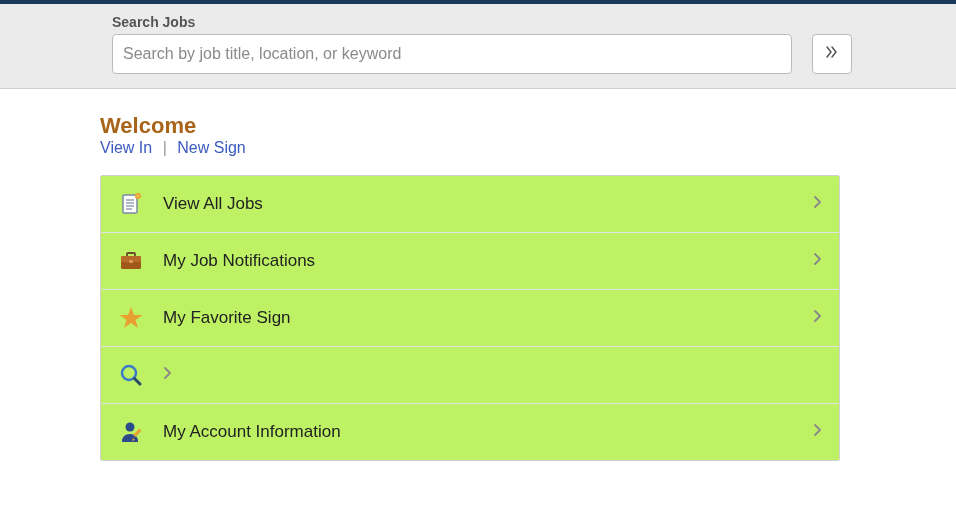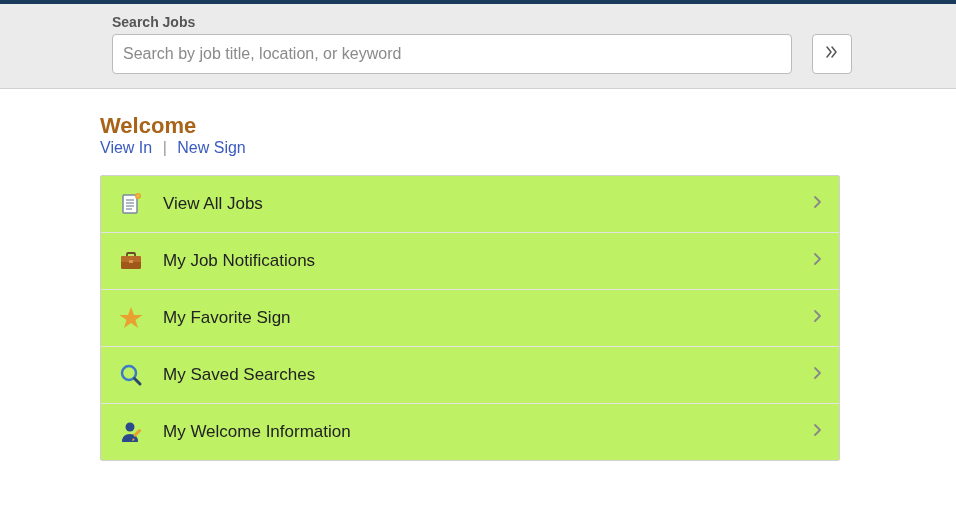--- a/index.html
+++ b/index.html
@@ -215,38 +215,37 @@
       </span>
     </div>
 
     <div class="menu-item">
       <span class="menu-icon">
         <svg width="26" height="26" viewBox="0 0 26 26">
           <circle cx="11" cy="11" r="7" fill="none" stroke="#3c7bc7" stroke-width="2.5"></circle>
           <line x1="16.5" y1="16.5" x2="22" y2="22" stroke="#2a4a6a" stroke-width="3" stroke-linecap="round"></line>
         </svg>
       </span>
-      <span class="menu-label">My Saved Searches</span>
       <span class="menu-chevron">
         <svg width="10" height="16" viewBox="0 0 10 16">
             <path d="M2 3 L7 8 L2 13" stroke="#888" stroke-width="1.8" fill="none" stroke-linecap="round" stroke-linejoin="round"></path>
           </svg>
       </span>
     </div>
 
     <div class="menu-item">
       <span class="menu-icon">
         <svg width="26" height="26" viewBox="0 0 26 26">
           <circle cx="12" cy="8" r="4.5" fill="#2a4a8a"></circle>
           <path d="M4 23 Q4 15 12 15 Q20 15 20 23 Z" fill="#2a4a8a"></path>
           <rect x="15" y="16" width="9" height="3" rx="1" transform="rotate(-45 15 16)" fill="#e8a030"></rect>
           <path d="M14 22 L15 19 L17 21 Z" fill="#e8a030"></path>
         </svg>
       </span>
-      <span class="menu-label">My Welcome Information</span>
+      <span class="menu-label">My Account Information</span>
       <span class="menu-chevron">
         <svg width="10" height="16" viewBox="0 0 10 16">
             <path d="M2 3 L7 8 L2 13" stroke="#888" stroke-width="1.8" fill="none" stroke-linecap="round" stroke-linejoin="round"></path>
           </svg>
       </span>
     </div>
 
   </div>
 </div>
 

